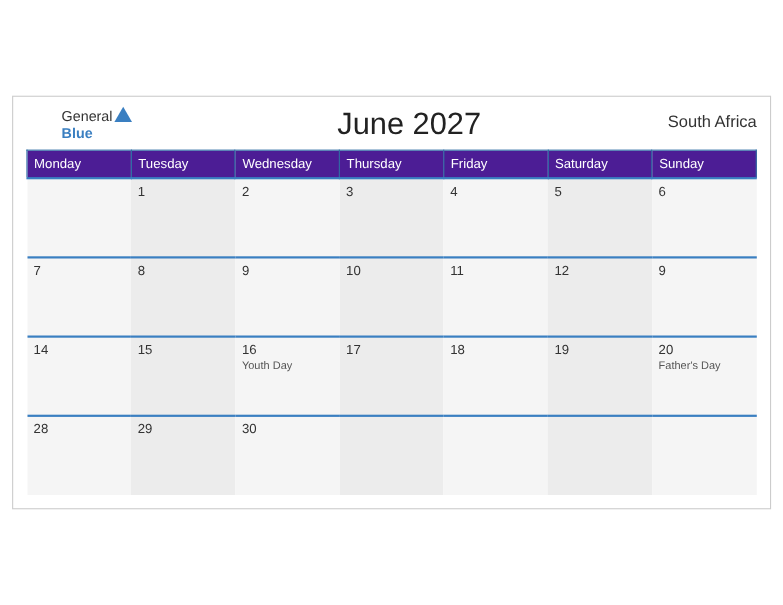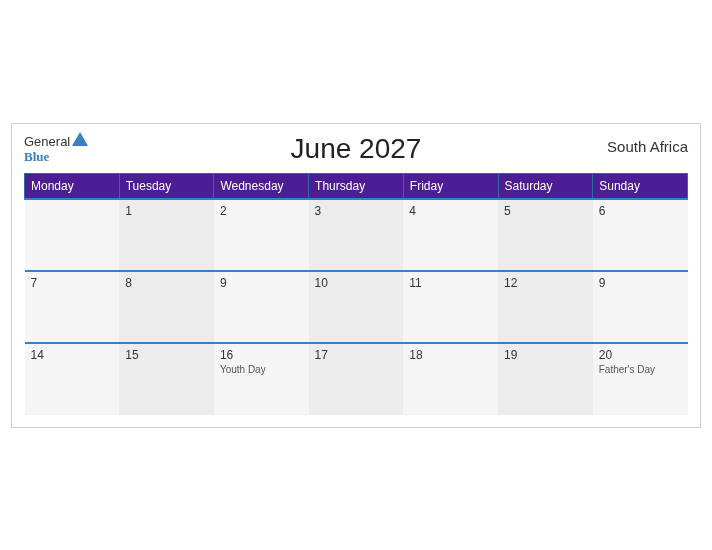--- a/index.html
+++ b/index.html
@@ -18,20 +18,21 @@
       background: #fff;
       border: 1px solid #ccc;
       padding: 10px 12px 12px 12px;
     }
     .header {
       display: flex;
       align-items: center;
       justify-content: space-between;
       margin-bottom: 8px;
       position: relative;
+      margin-left: 32px;
     }
     .logo-triangle {
       width: 0;
       height: 0;
       border-left: 8px solid transparent;
       border-right: 8px solid transparent;
       border-bottom: 14px solid #3a7fc1;
       margin-top: -4px;
       margin-left: 2px;
     }
@@ -101,21 +102,20 @@
       align-items: center;
     }
     .logo-general {
       font-size: 13px;
       color: #333;
     }
     .logo-blue-row {
       display: flex;
       align-items: flex-end;
       gap: 2px;
-      font-family: Liberation Serif, serif;
     }
     .logo-blue-text {
       font-size: 13px;
       color: #3a7fc1;
       font-weight: bold;
     }
   </style>
 </head>
 <body>
 
@@ -209,15 +209,30 @@
             <span class="day-number">18</span>
           </td>
           <td>
             <span class="day-number">19</span>
           </td>
           <td>
             <span class="day-number">20</span>
             <span class="day-event">Father's Day</span>
           </td>
         </tr>
+        <tr>
+          <td>
+            <span class="day-number">28</span>
+          </td>
+          <td>
+            <span class="day-number">29</span>
+          </td>
+          <td>
+            <span class="day-number">30</span>
+          </td>
+          <td></td>
+          <td></td>
+          <td></td>
+          <td></td>
+        </tr>
       </tbody>
   </table>
 </div>
 
 </body></html>

